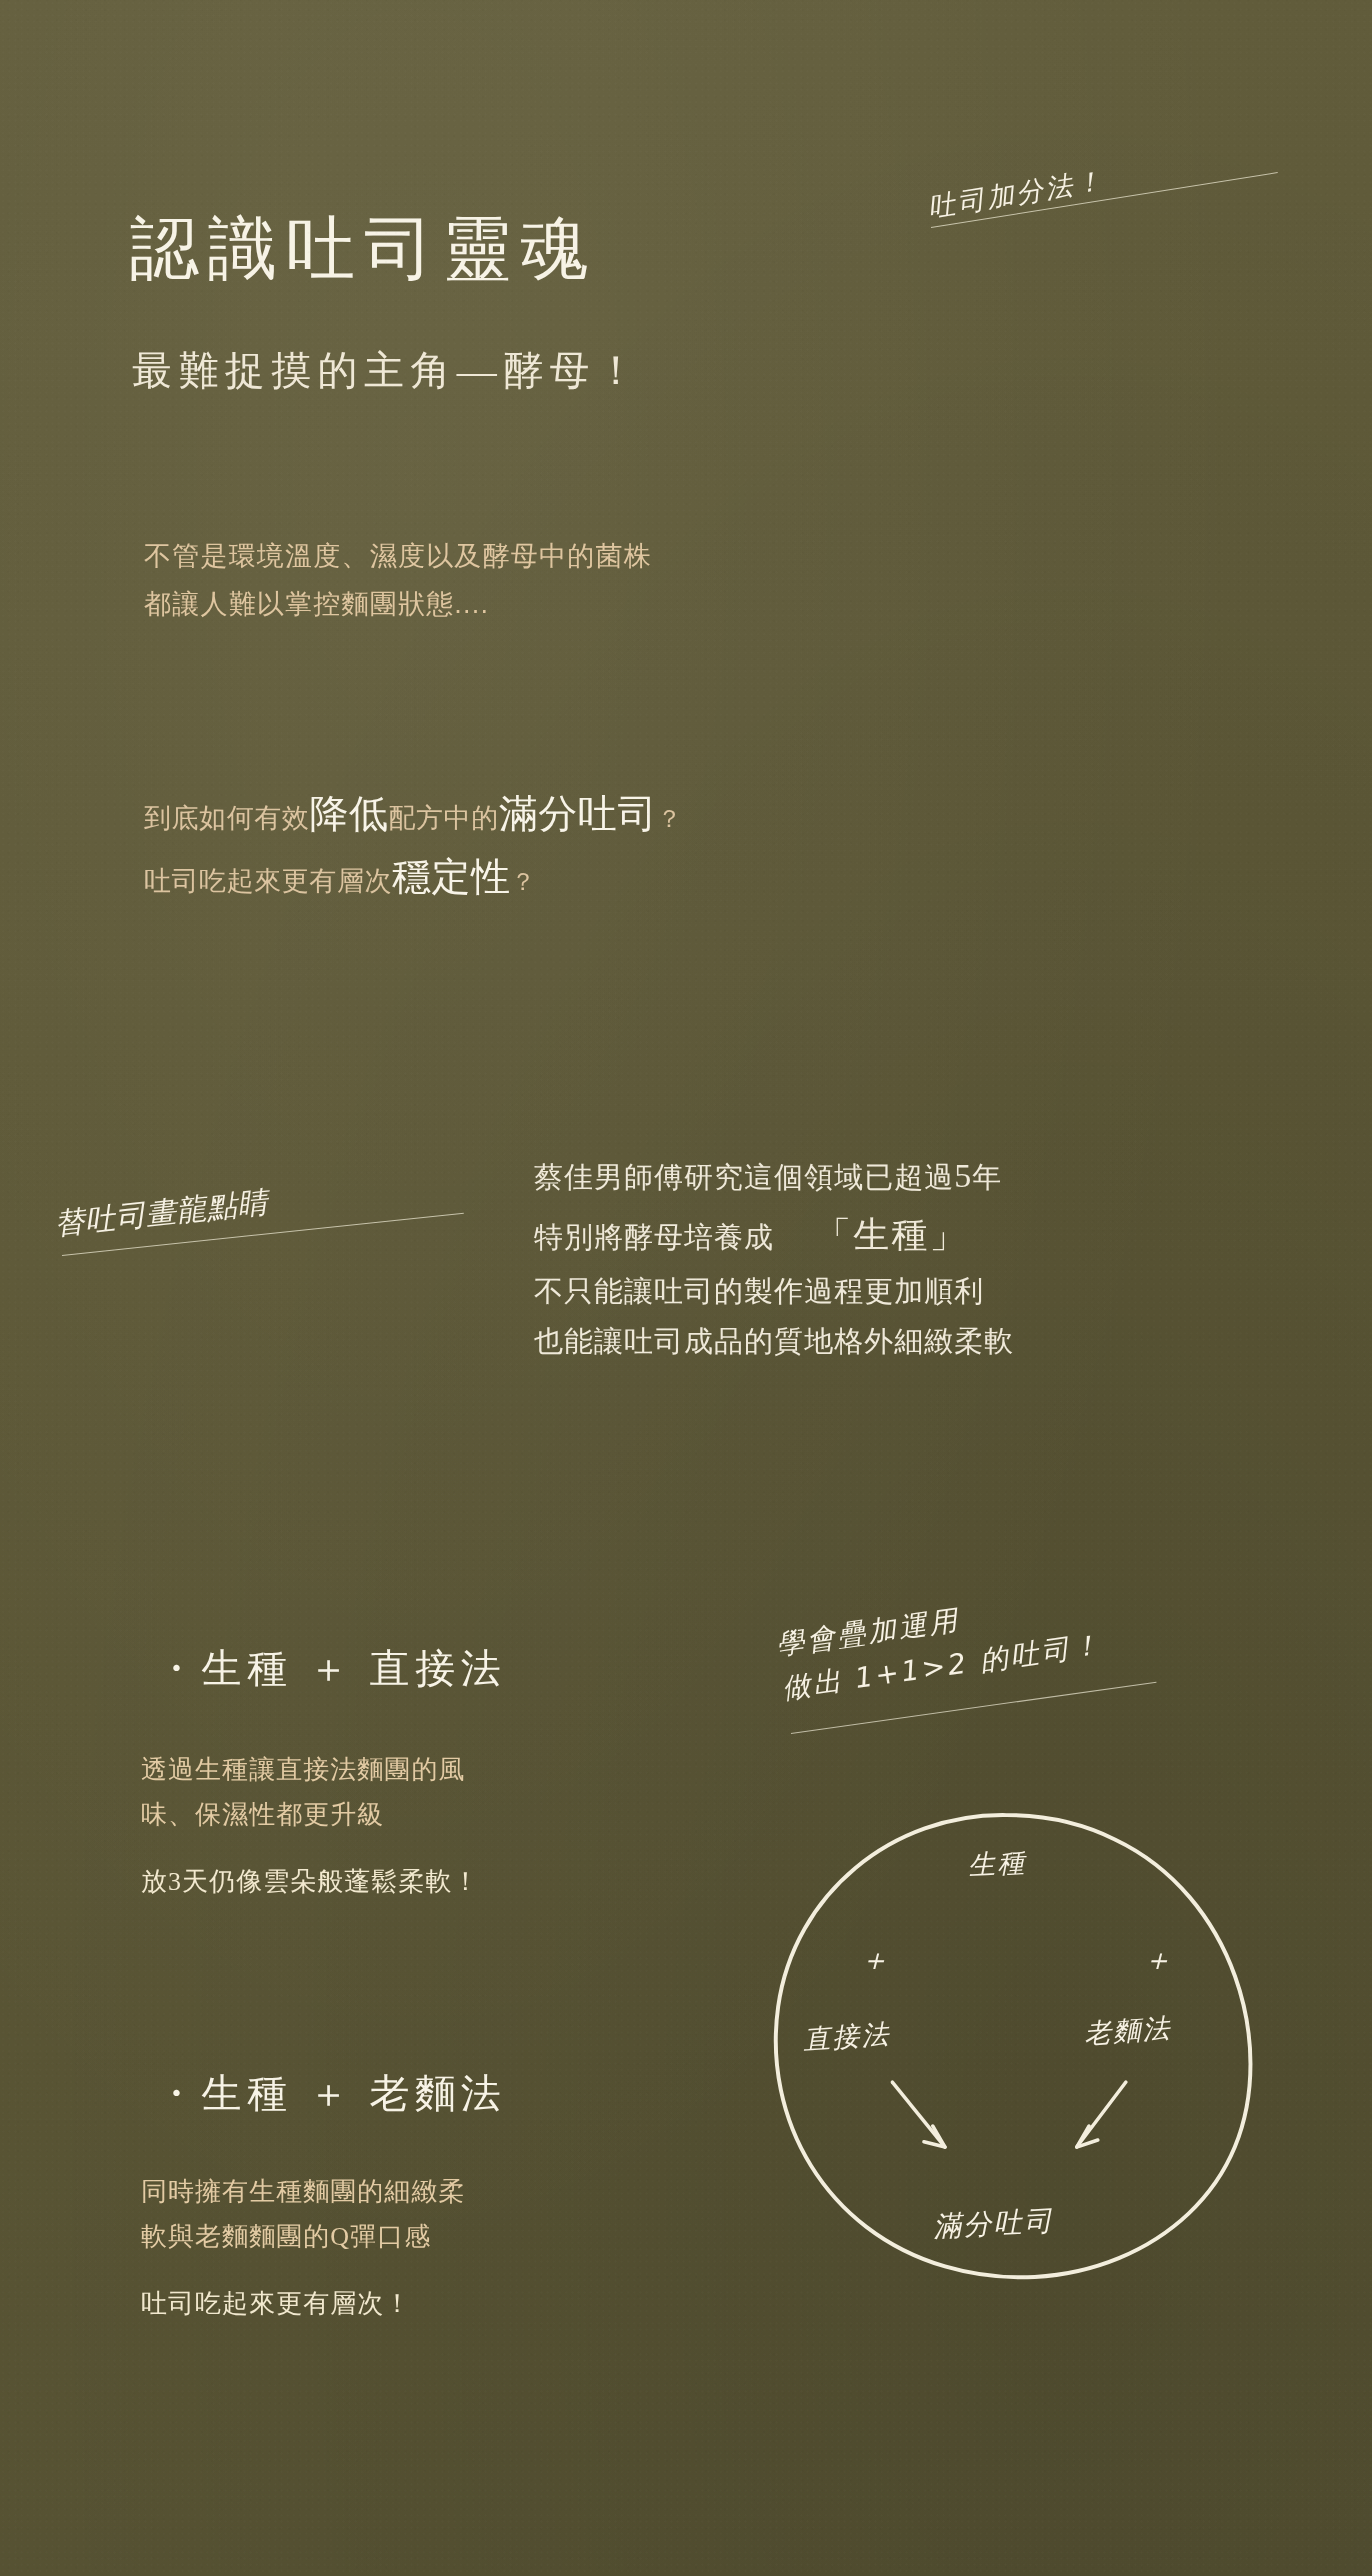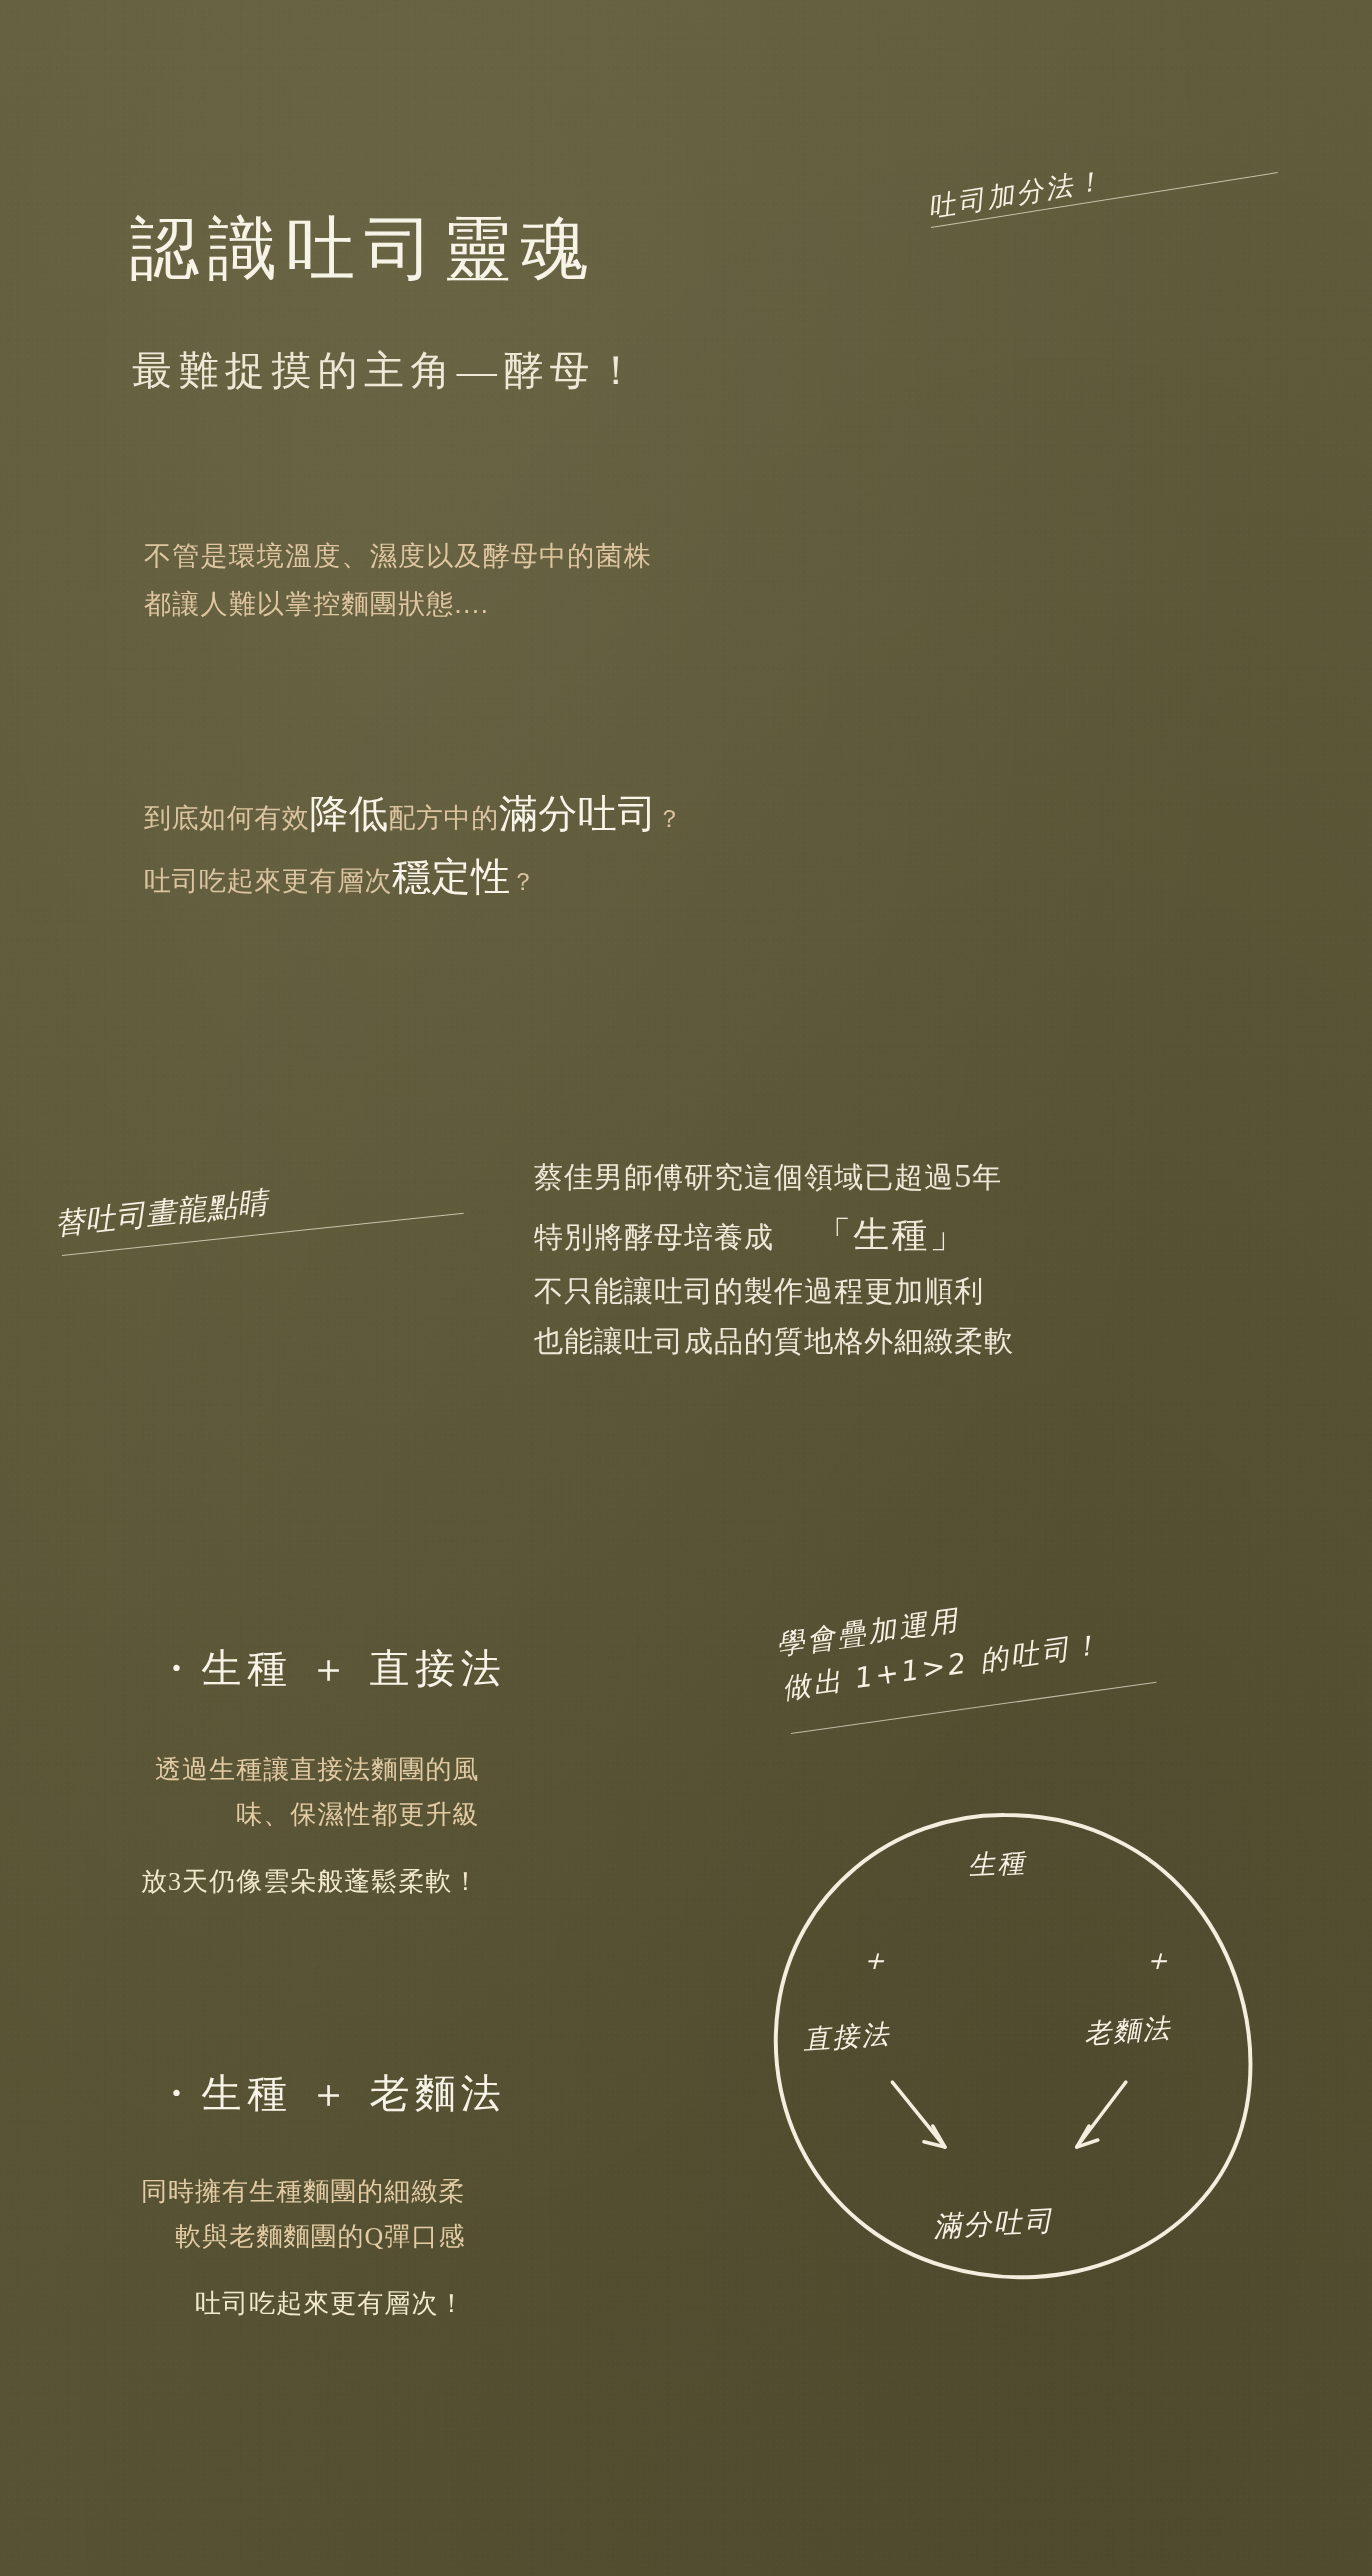--- a/index.html
+++ b/index.html
@@ -165,21 +165,20 @@
   #sec2-head { left: 156px; top: 2066px; }
 
   .sec-body {
     position: absolute;
     font-family: "Liberation Serif", serif;
     font-size: 26px;
     line-height: 1.72;
     letter-spacing: .04em;
     color: #e3cba4;
     white-space: nowrap;
-    text-align: right;
   }
   #sec1-body { left: 141px; top: 1748px; }
   #sec2-body { left: 141px; top: 2170px; }
   .sec-body .hi { color: #f2e9cf; }
   .sec-body .gap { display: block; height: 23px; }
 
   
   #tag-right {
     position: absolute;
     left: 778px;

